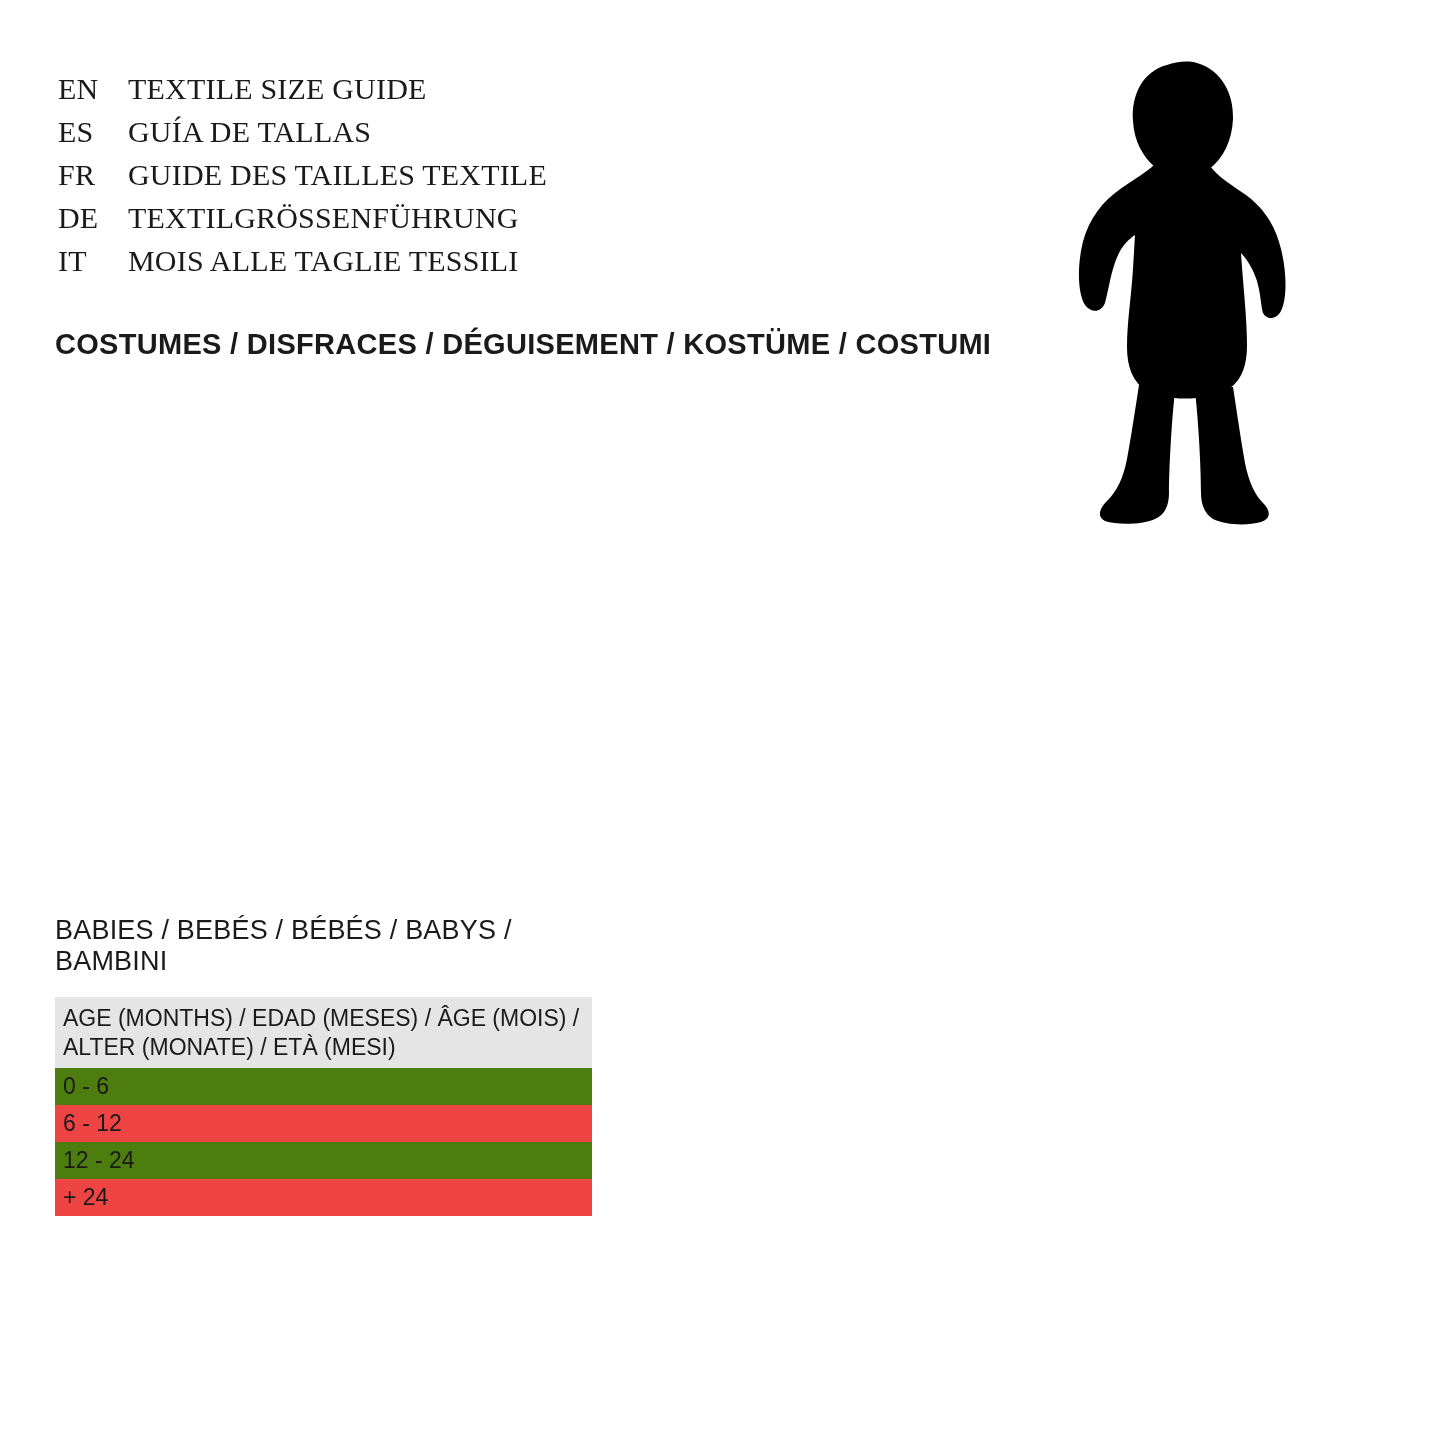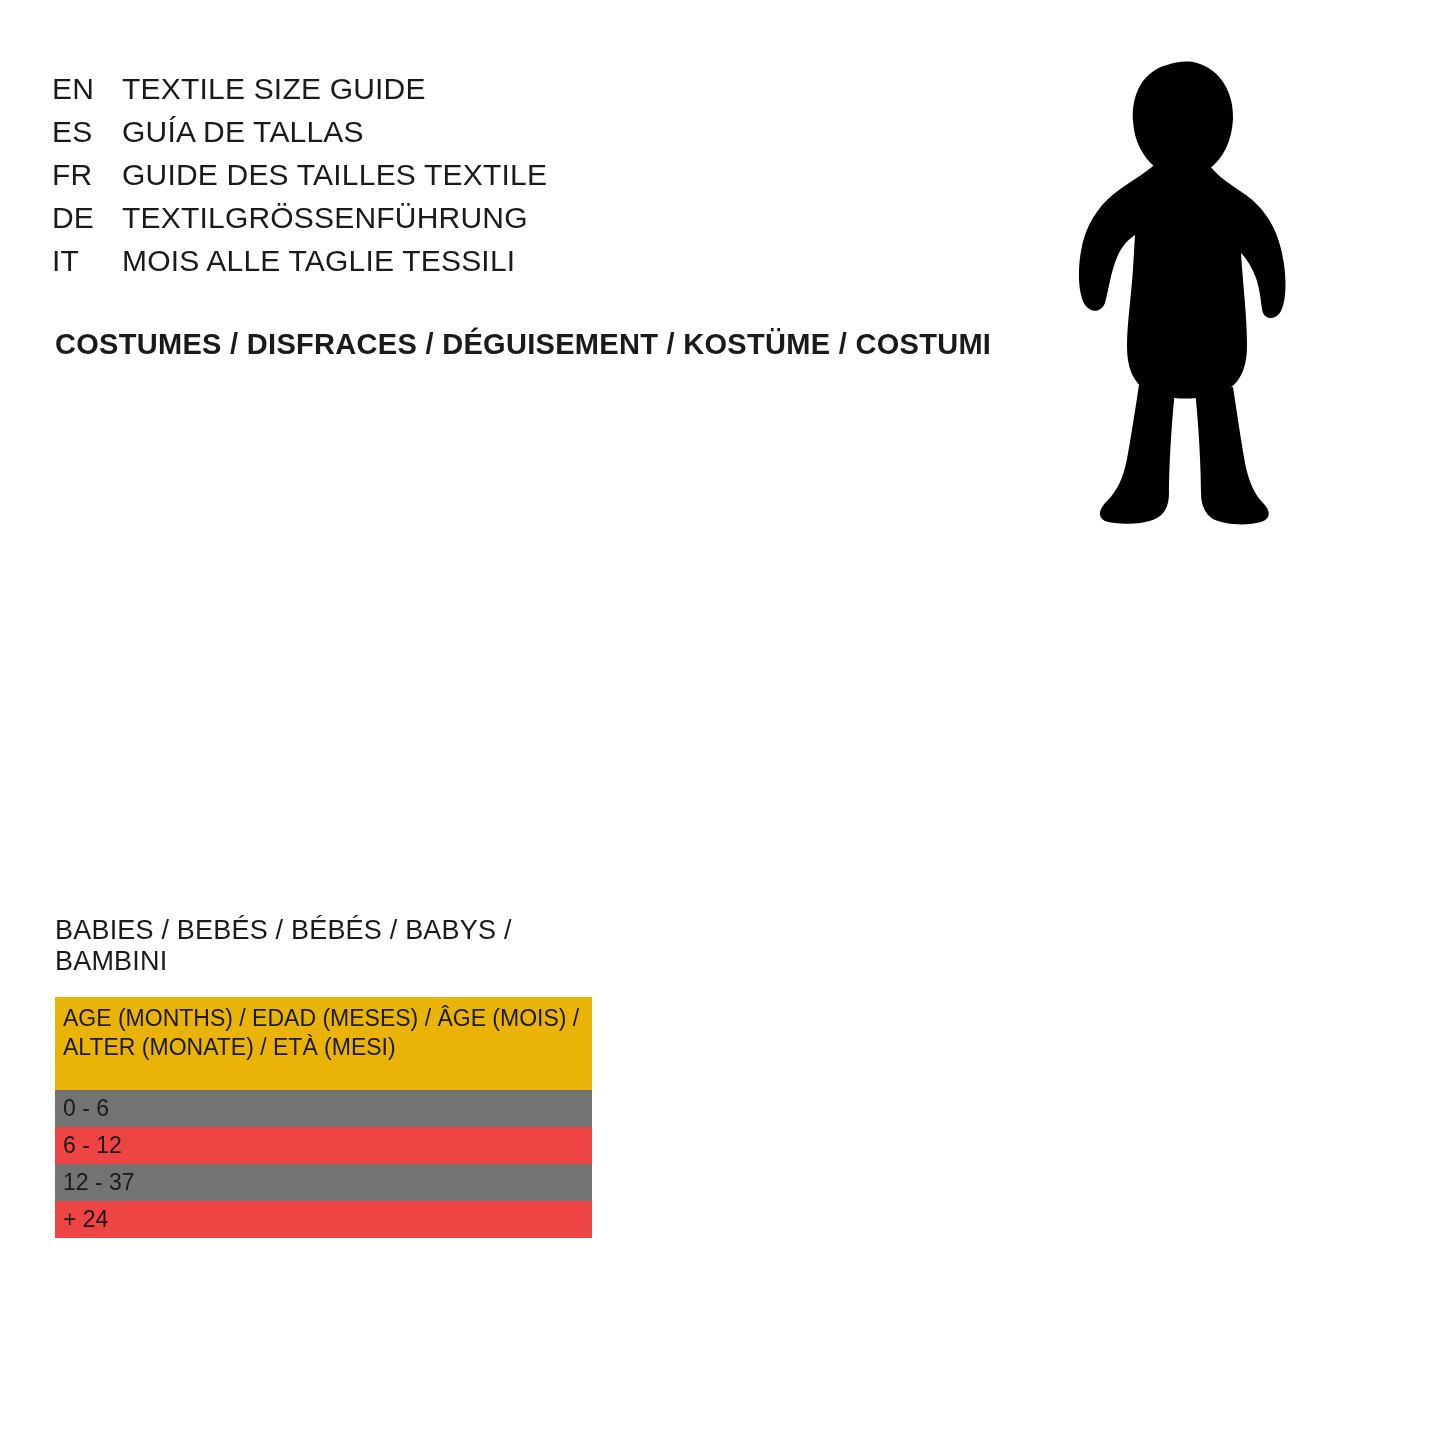--- a/index.html
+++ b/index.html
@@ -18,22 +18,23 @@
 
   .page {
     position: relative;
     width: 1445px;
     height: 1444px;
   }
 
   
   .lang-block {
     position: absolute;
-    left: 52px;
+    left: 58px;
     top: 72px;
+    font-family: Liberation Serif, serif;
   }
   .lang-row {
     display: flex;
     align-items: baseline;
     height: 43px;
     font-size: 30px;
     letter-spacing: 0.2px;
   }
   .lang-code {
     width: 70px;
@@ -80,38 +81,38 @@
     margin-bottom: 20px;
     letter-spacing: 0.2px;
     margin-top: 10px;
   }
   table.size-table {
     border-collapse: collapse;
     width: 537px;
     table-layout: fixed;
   }
   table.size-table th {
-    background: #eab308;
+    background: #e5e5e5;
     text-align: left;
     font-weight: normal;
     font-size: 23px;
-    padding: 7px 8px 27px 8px;
+    padding: 7px 8px 5px 8px;
     line-height: 1.28;
     color: #1a1a1a;
   }
   table.size-table td {
     font-size: 23px;
     padding: 5px 8px 5px 8px;
     color: #1a1a1a;
   }
   table.size-table tr.alt td {
     background: #ef4444;
   }
   table.size-table tr.plain td {
-    background: #737373;
+    background: #4d7c0f;
   }
 </style>
 </head>
 <body>
 
 <div class="page">
 
   <div class="lang-block">
     <div class="lang-row">
       <span class="lang-code">EN</span>
@@ -194,21 +195,21 @@
         </tr>
       </thead>
       <tbody>
         <tr class="plain">
           <td>0 - 6</td>
         </tr>
         <tr class="alt">
           <td>6 - 12</td>
         </tr>
         <tr class="plain">
-          <td>12 - 37</td>
+          <td>12 - 24</td>
         </tr>
         <tr class="alt">
           <td>+ 24</td>
         </tr>
       </tbody>
     </table>
   </div>
 
 </div>
 

